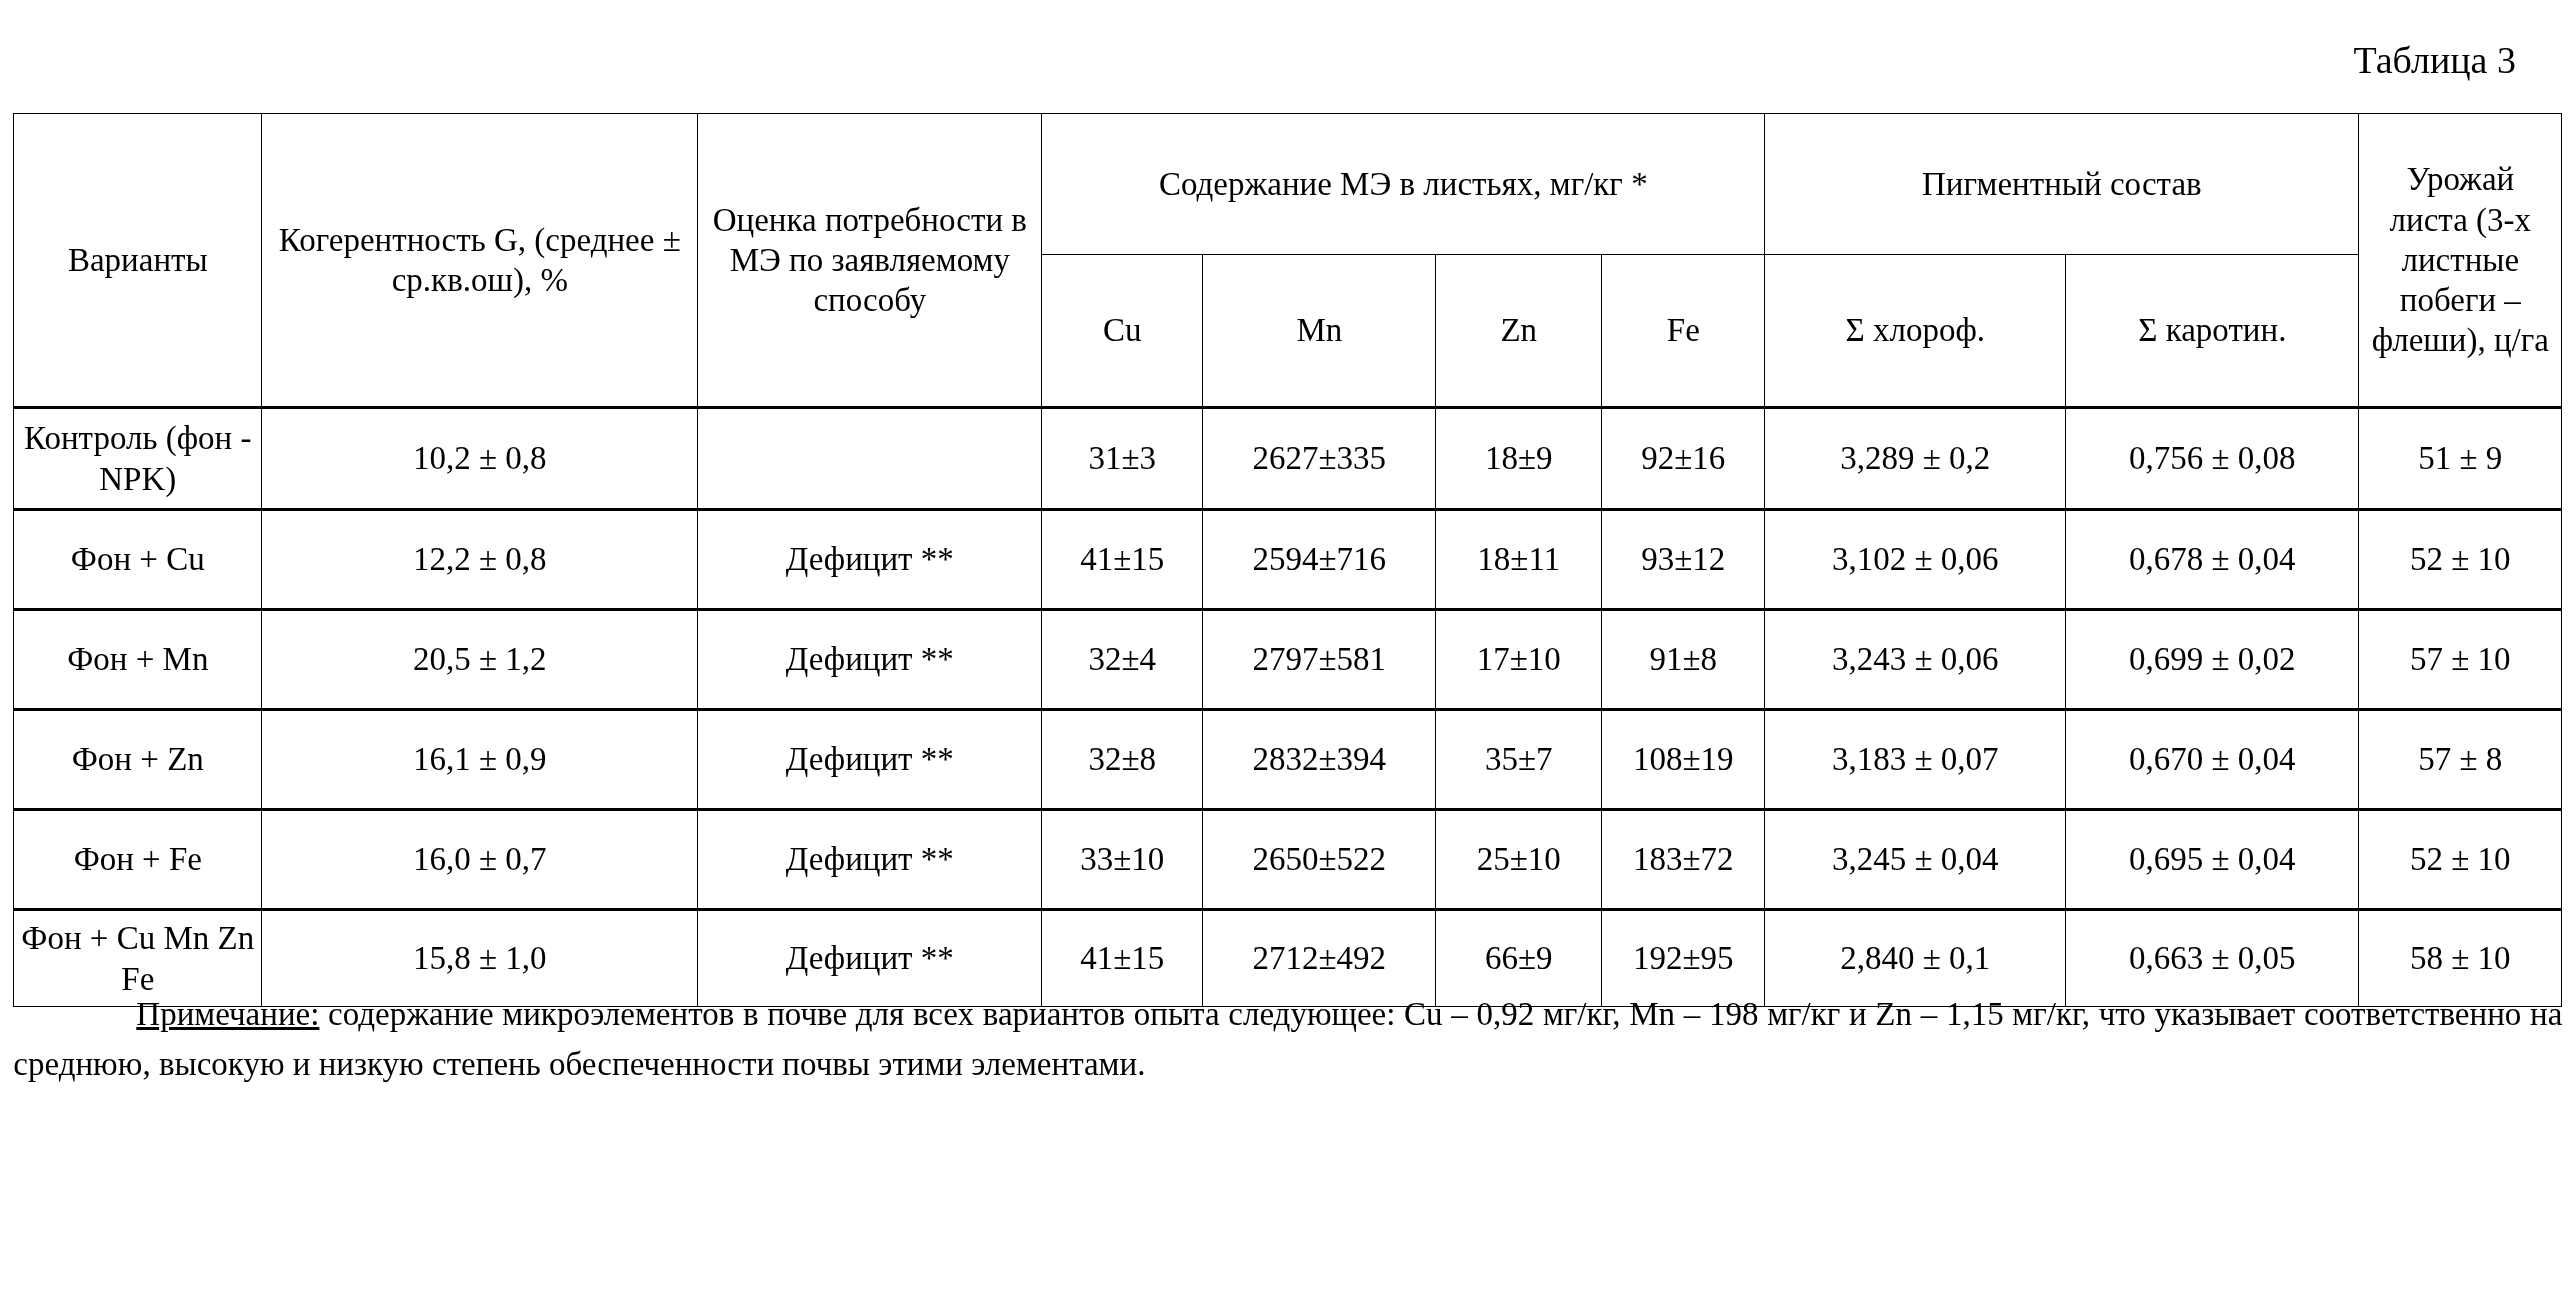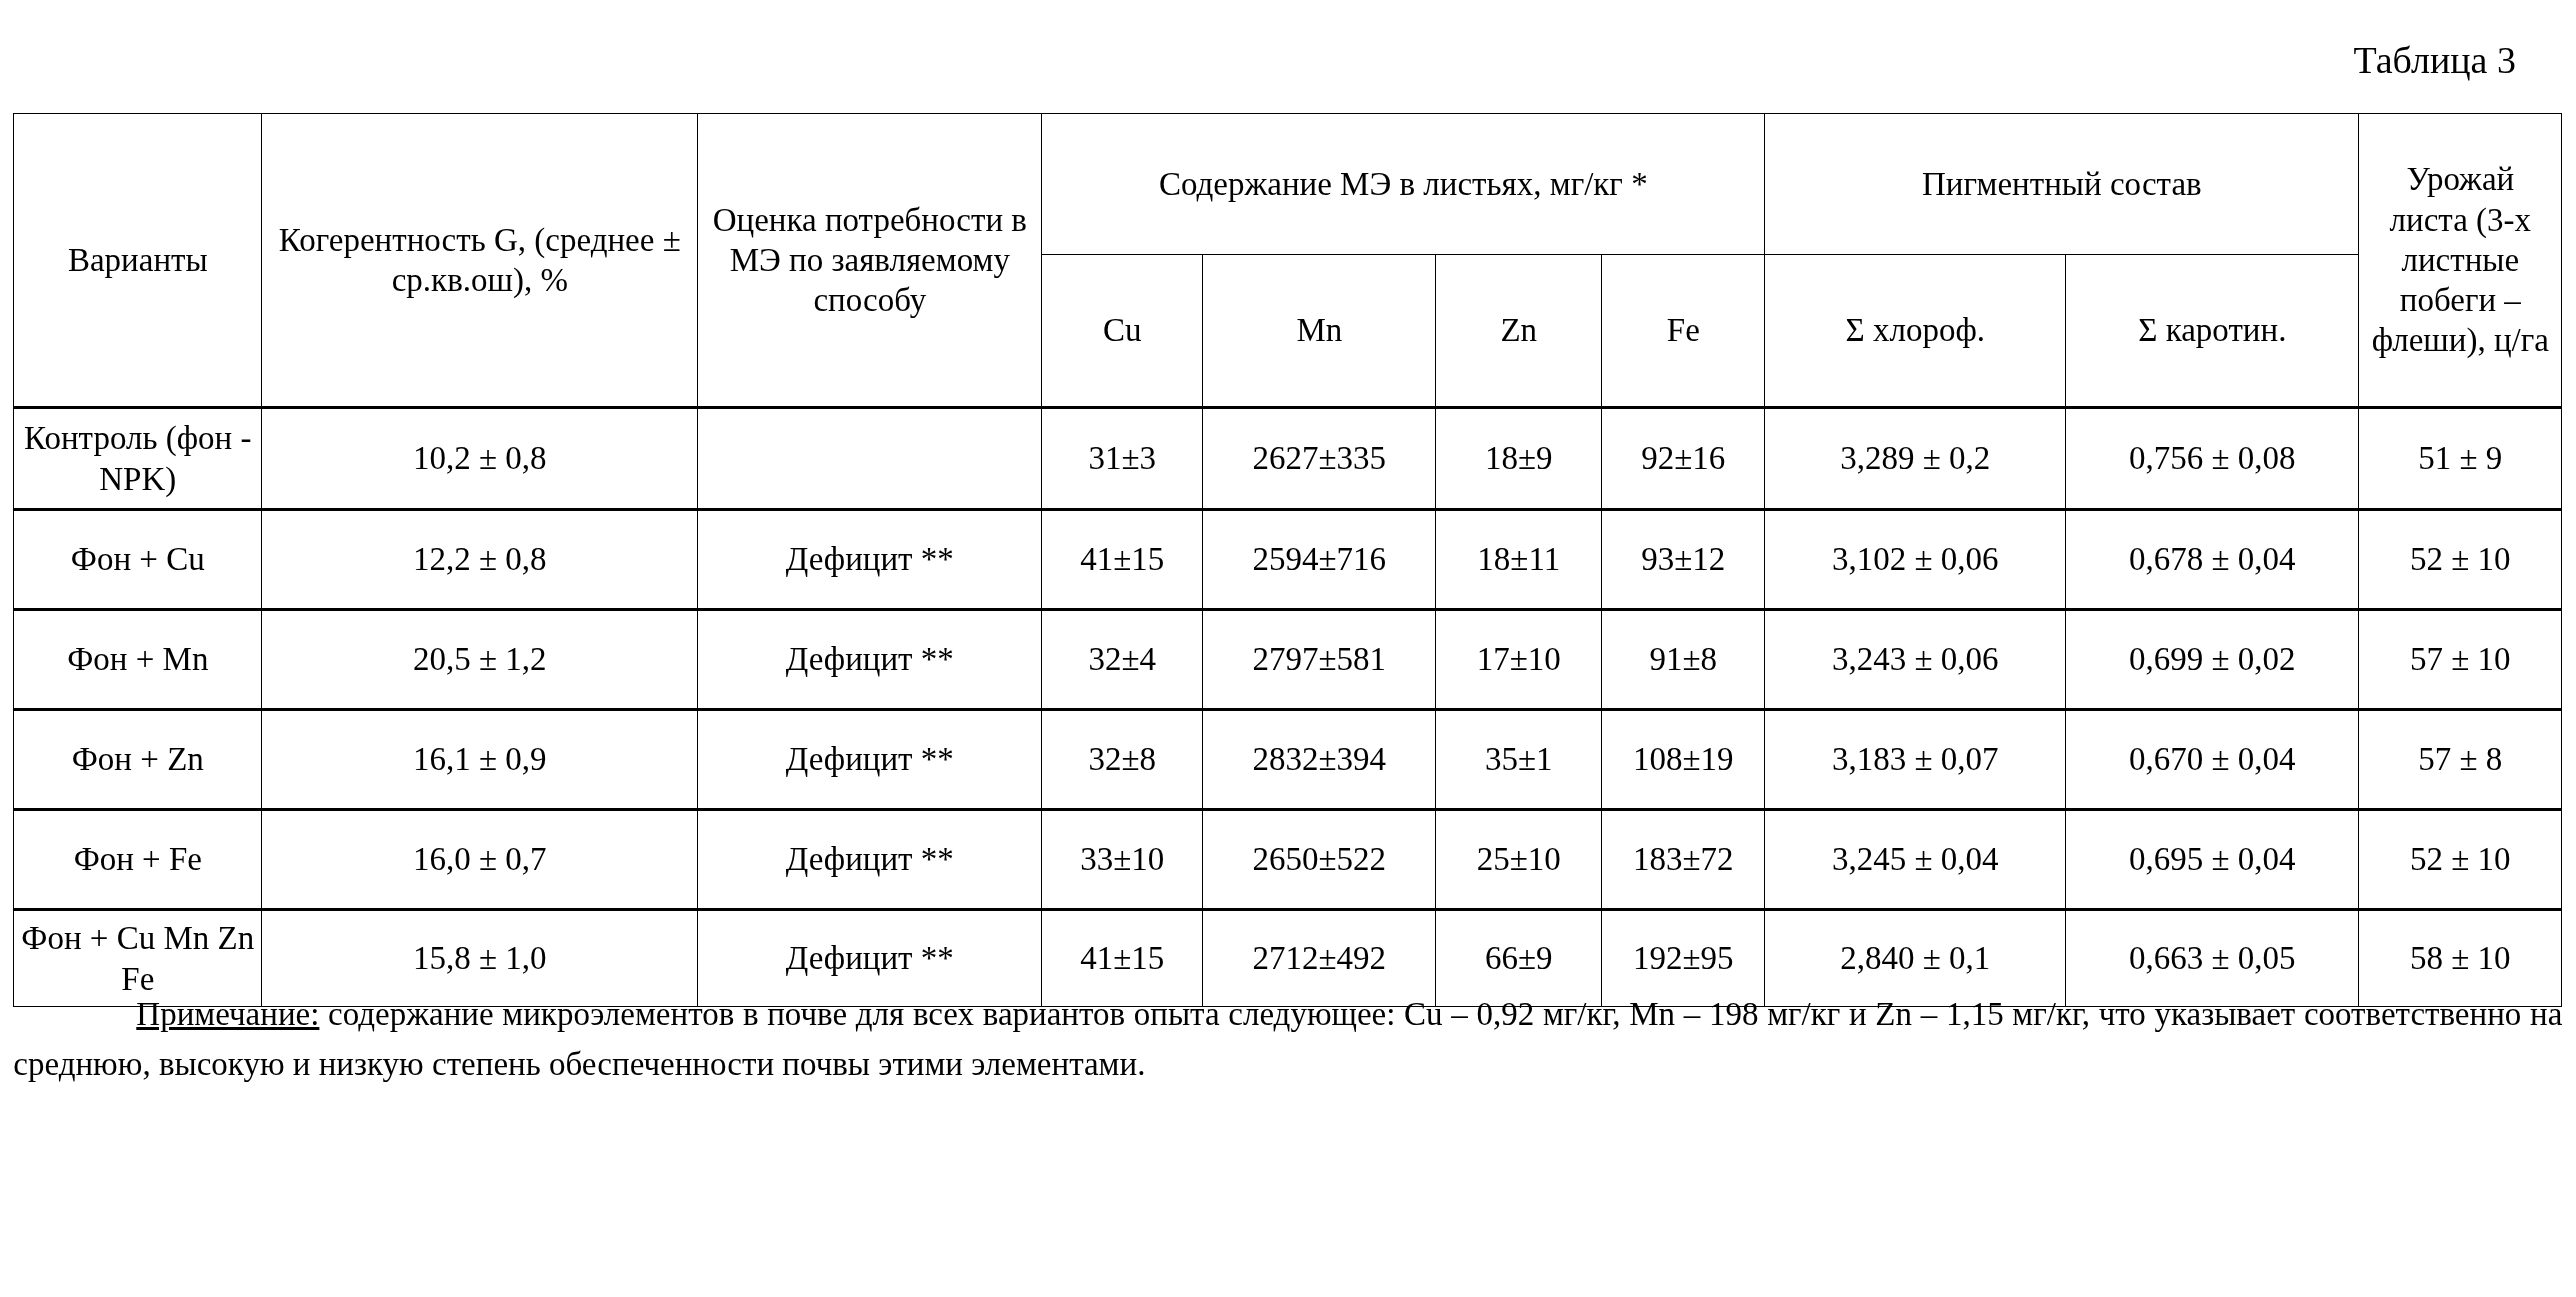--- a/index.html
+++ b/index.html
@@ -105,21 +105,21 @@
       <td>3,243 ± 0,06</td>
       <td>0,699 ± 0,02</td>
       <td>57 ± 10</td>
     </tr>
     <tr class="body-row row-sep">
       <td>Фон + Zn</td>
       <td>16,1 ± 0,9</td>
       <td>Дефицит **</td>
       <td>32±8</td>
       <td>2832±394</td>
-      <td>35±1</td>
+      <td>35±7</td>
       <td>108±19</td>
       <td>3,183 ± 0,07</td>
       <td>0,670 ± 0,04</td>
       <td>57 ± 8</td>
     </tr>
     <tr class="body-row row-sep">
       <td>Фон + Fe</td>
       <td>16,0 ± 0,7</td>
       <td>Дефицит **</td>
       <td>33±10</td>

